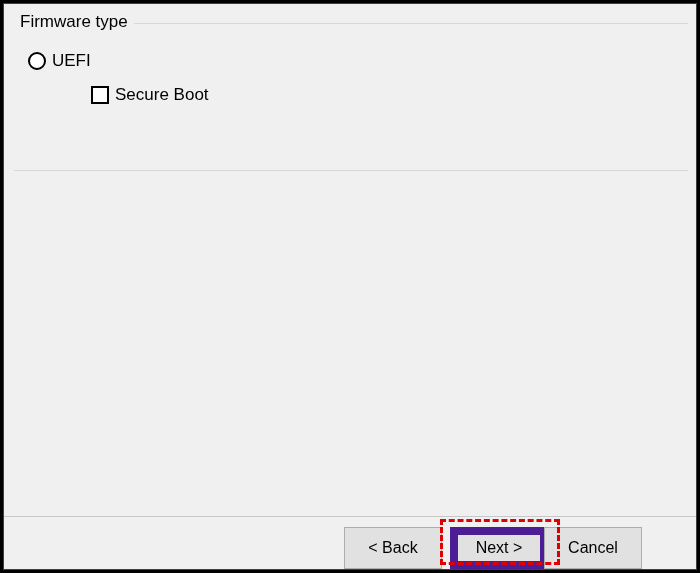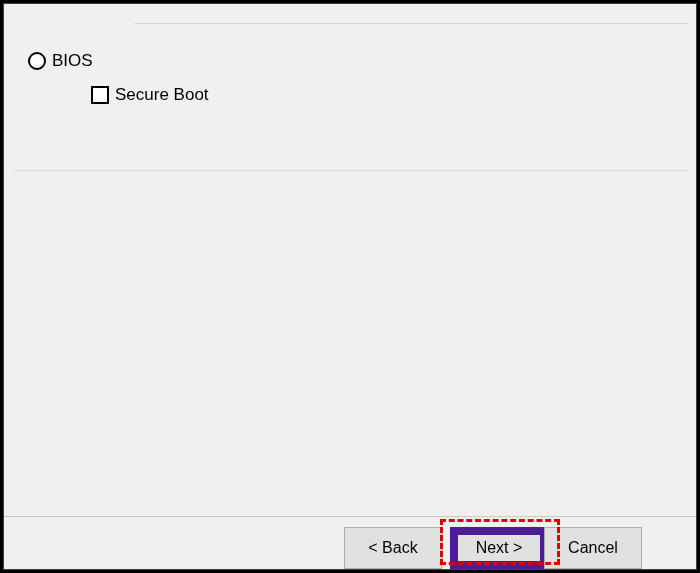--- a/index.html
+++ b/index.html
@@ -144,27 +144,28 @@
     pointer-events: none;
   }
 </style>
 </head>
 <body>
 
 <div class="frame">
 
   <div class="content">
     <div class="groupbox">
+      <div class="group-title">Firmware type</div>
       <div class="group-hr-top"></div>
 
       <div class="options">
 
         <div class="radio-row">
           <div class="radio"></div>
-          <div class="radio-label">BIOS</div>
+          <div class="radio-label">UEFI</div>
         </div>
 
 
         <div class="check-row" style="margin-top:4px;padding-left:35px;">
           <div class="checkbox"></div>
           <div class="check-label">Secure Boot</div>
         </div>
 
       </div>
 

